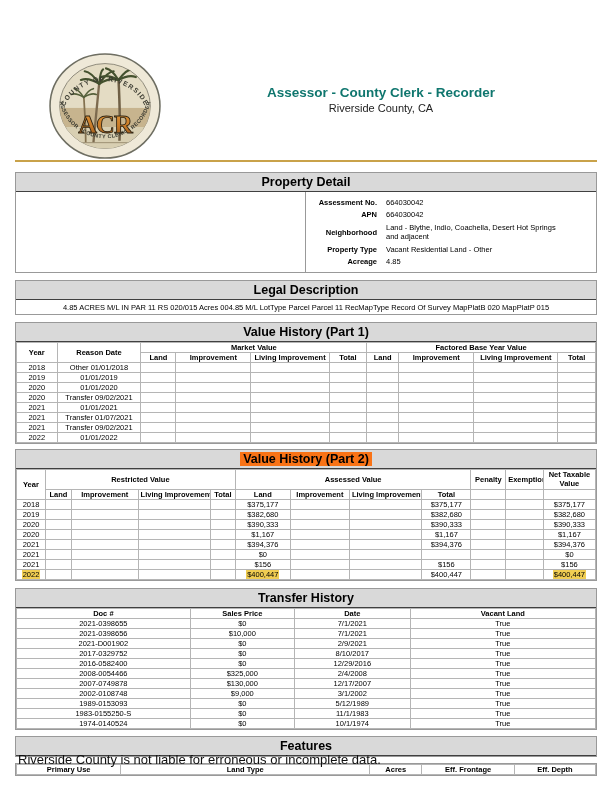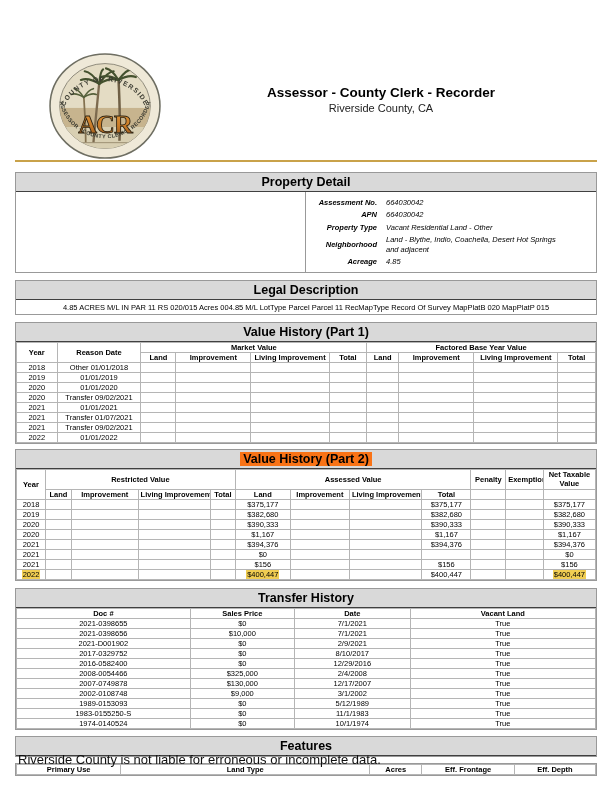--- a/index.html
+++ b/index.html
@@ -4,42 +4,42 @@
 <style>
   * { margin:0; padding:0; box-sizing:border-box; }
   html,body { background:#ffffff; }
   body { width:612px; height:792px; font-family:"Liberation Sans", sans-serif; color:#000; }
   .page { position:relative; width:612px; height:792px; background:#fff; overflow:hidden; }
 
   
   .doc-header { display:flex; padding:0 15px; margin-top:52px; height:108px; }
   .logo-wrap { flex:0 0 auto; width:120px; height:108px; margin-left:30px; }
   .header-titles { flex:1; display:flex; flex-direction:column; justify-content:center; align-items:center; margin-top:-14px; }
-  .main-title { font-size:13.5px; font-weight:bold; color:#000000; }
+  .main-title { font-size:13.5px; font-weight:bold; color:#0f766e; }
   .sub-title { font-size:11px; margin-top:2px; color:#222; }
   .gold-rule { margin:0 15px; border-top:2px solid #c9a24a; }
 
   
   .content { padding:0 15px; }
   .panel { border:1px solid #999; background:#fff; }
   .mt10 { margin-top:10px; } .mt7 { margin-top:7px; } .mt5 { margin-top:5px; } .mt6 { margin-top:6px; }
   .section-bar { background:#d9d9d9; border-bottom:1.5px solid #404040; text-align:center;
                  padding:2px 8px 2px; font-size:12.5px; font-weight:bold; line-height:14px; }
   .hl-title-bg { background:#f97316; padding:0 3px; }
 
   
   table { width:100%; border-collapse:collapse; table-layout:fixed; font-size:7.5px; }
   th, td { border:1px solid #b5b5b5; text-align:center; padding:0 2px; height:9px;
            line-height:9px; overflow:hidden; white-space:nowrap; font-weight:normal; }
   th { font-weight:bold; }
   th.wrap { white-space:normal; line-height:8.5px; padding-top:1px; padding-bottom:1px; }
   .hl { background:#f0cd52; padding:0 1px; }
 
   
-  .pd-body { display:flex; min-height:68px;font-style:italic; }
+  .pd-body { display:flex; min-height:68px; }
   .pd-left { flex:0 0 50%; border-right:1px solid #999; }
   .pd-right { flex:1; padding:4px 0 4px 0; font-size:7.5px; }
   .pd-row { display:flex; align-items:center; padding:1.5px 0; }
   .pd-label { flex:0 0 80px; text-align:right; font-weight:bold; padding-right:9px; line-height:9px; }
   .pd-value { flex:1; padding-right:32px; line-height:9.5px; }
 
   
   .legal-text { text-align:center; font-size:7.5px; padding:2.5px 2px; line-height:9px; }
 
   
@@ -118,26 +118,26 @@
         <div class="pd-right">
           <div class="pd-row">
             <div class="pd-label">Assessment No.</div>
             <div class="pd-value">664030042</div>
           </div>
           <div class="pd-row">
             <div class="pd-label">APN</div>
             <div class="pd-value">664030042</div>
           </div>
           <div class="pd-row">
+            <div class="pd-label">Neighborhood</div>
+            <div class="pd-value">Land - Blythe, Indio, Coachella, Desert Hot Springs and adjacent</div>
+          </div>
+          <div class="pd-row">
             <div class="pd-label">Property Type</div>
             <div class="pd-value">Vacant Residential Land - Other</div>
-          </div>
-          <div class="pd-row">
-            <div class="pd-label">Neighborhood</div>
-            <div class="pd-value">Land - Blythe, Indio, Coachella, Desert Hot Springs and adjacent</div>
           </div>
           <div class="pd-row">
             <div class="pd-label">Acreage</div>
             <div class="pd-value">4.85</div>
           </div>
         </div>
       </div>
     </div>
 
     <div class="panel mt7">

